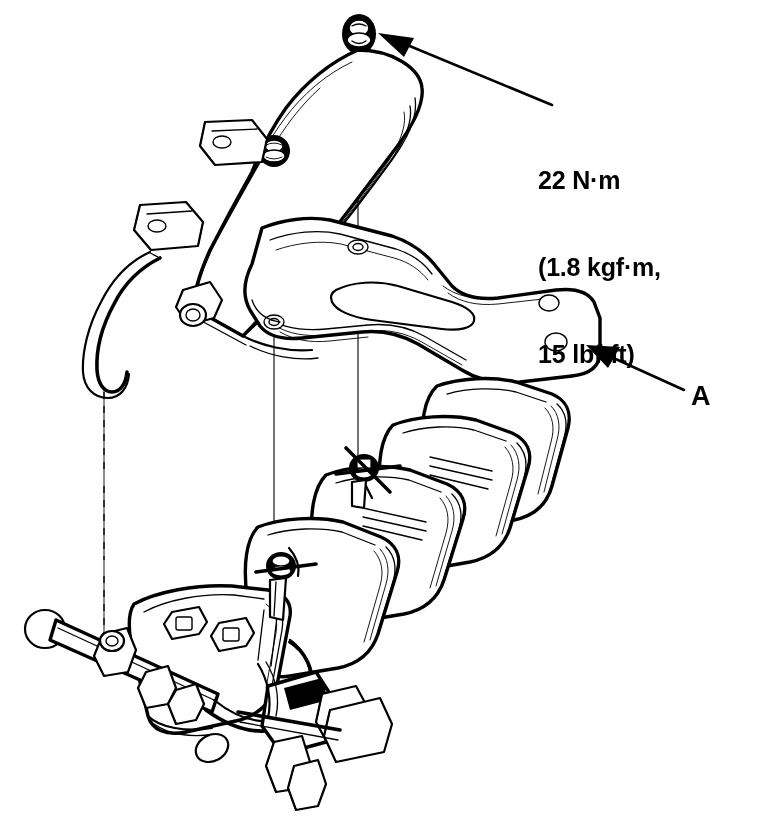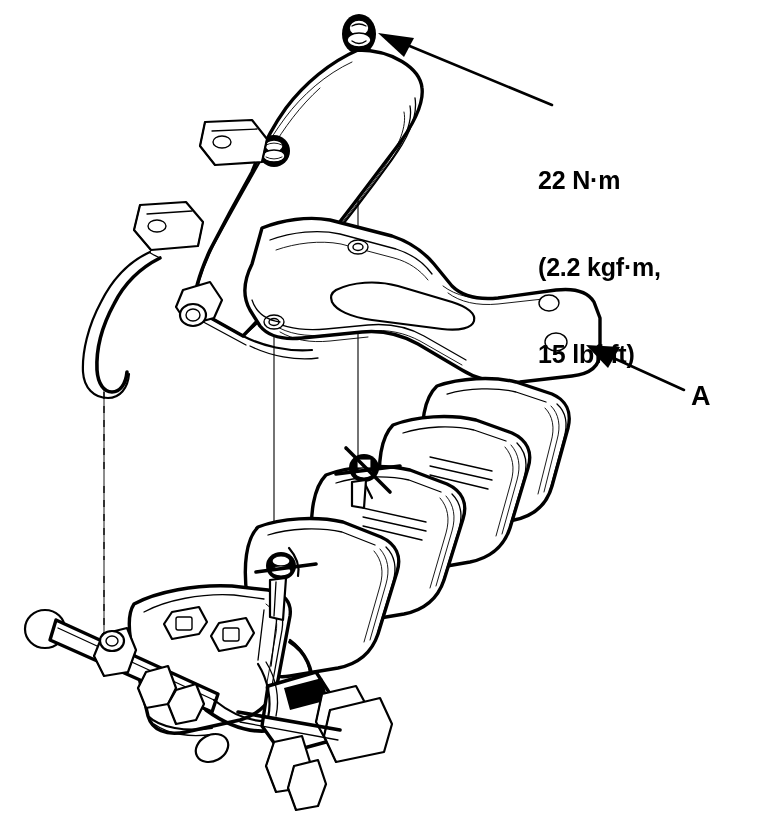--- a/index.html
+++ b/index.html
@@ -394,19 +394,19 @@
 
     <g>
       <line class="ldr" x1="684" y1="390" x2="609" y2="356"></line>
       <polygon class="blk" points="586,345 620,347 608,368"></polygon>
     </g>
 
   </svg>
 
   <div id="torque-spec" class="callout-text">
     <span class="spec-line">22 N·m</span>
-    <span class="spec-line">(2.2 kgf·m,</span>
+    <span class="spec-line">(1.8 kgf·m,</span>
     <span class="spec-line">15 lbf·ft)</span>
   </div>
 
   <div id="label-a" class="callout-text">A</div>
 
 </div>
 
 </body></html>

